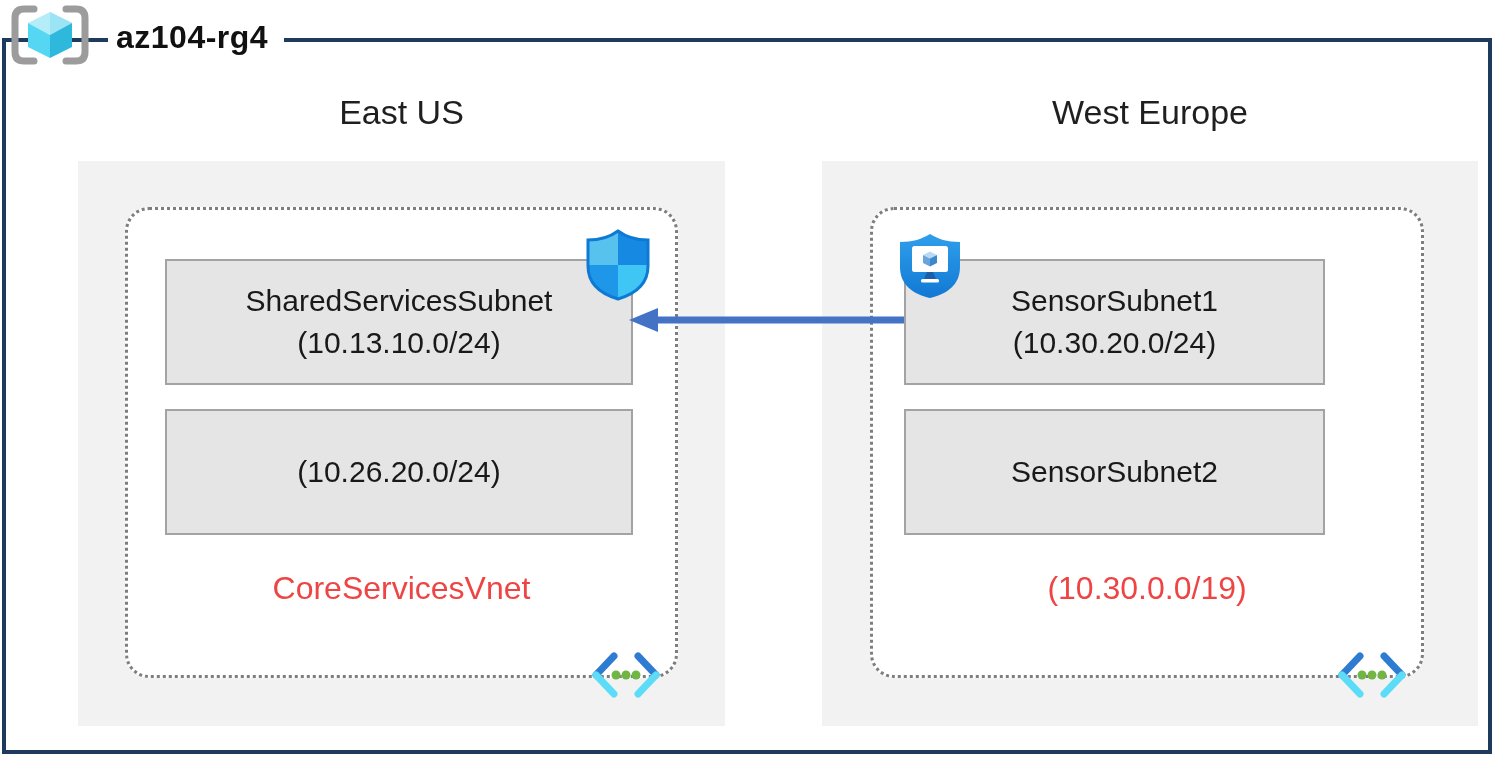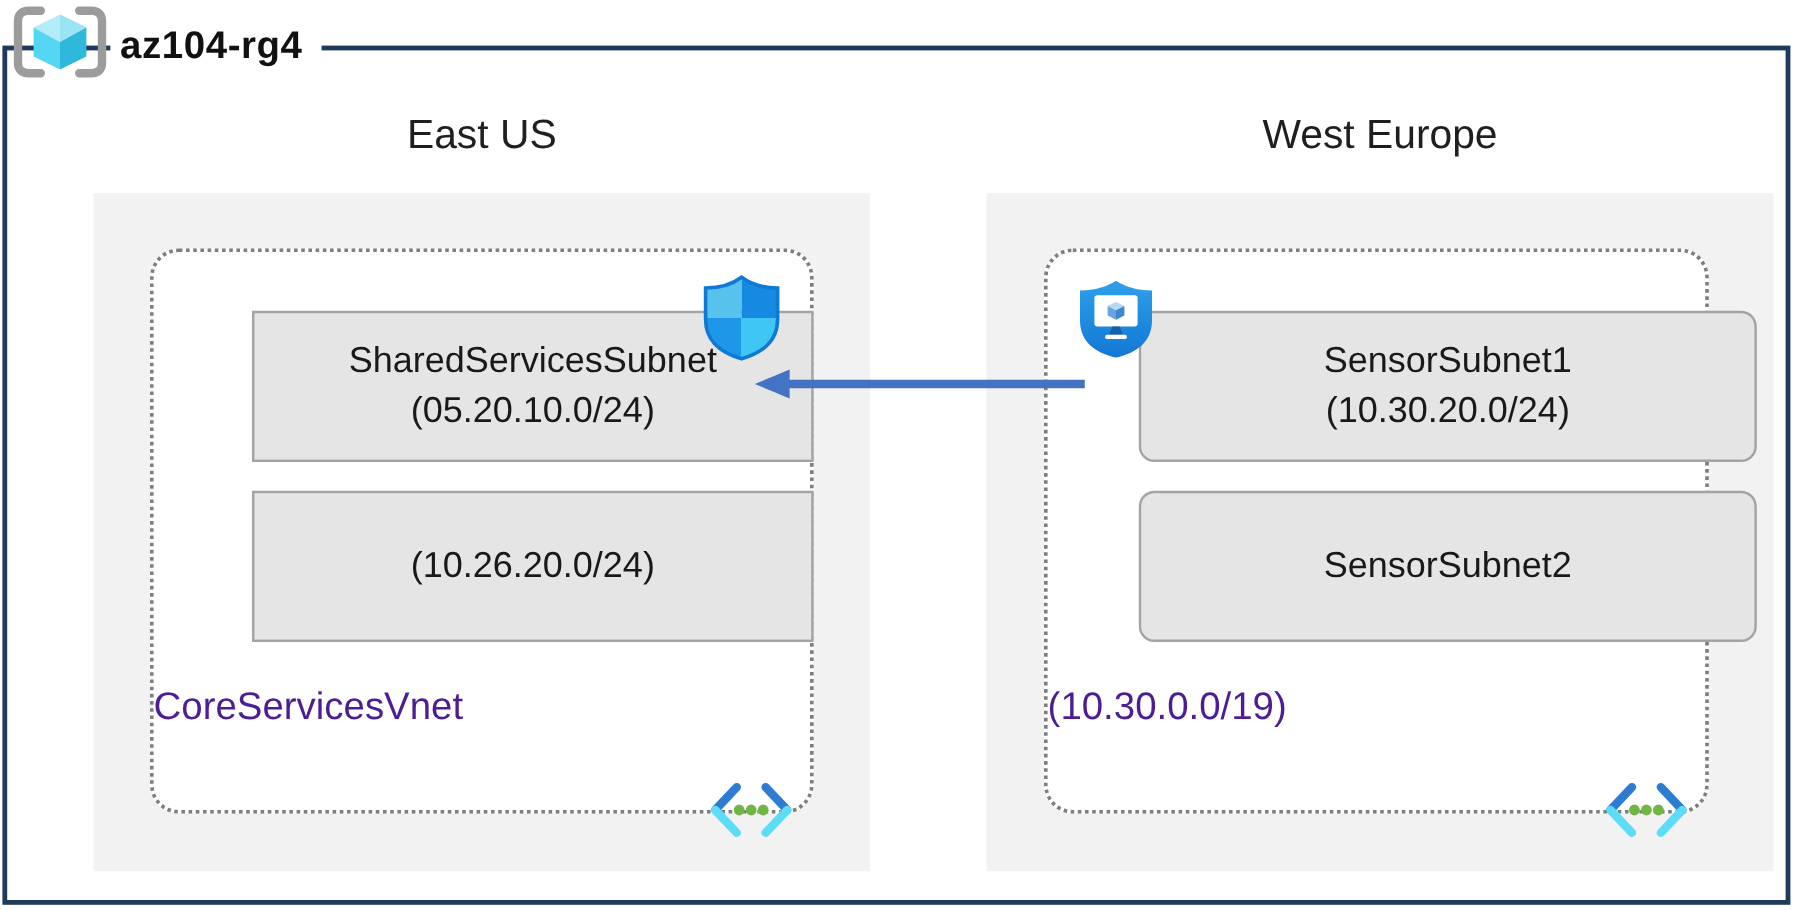--- a/index.html
+++ b/index.html
@@ -8,21 +8,21 @@
     width:1496px;height:758px;
     background:#ffffff;
     font-family:"Liberation Sans","DejaVu Sans",sans-serif;
     overflow:hidden;
   }
   .border-frame{
     position:absolute;left:2px;top:38px;width:1490px;height:716px;
     border:4px solid #1e3a5c;box-sizing:border-box;
   }
   .rg-legend{
-    position:absolute;left:8px;top:4px;display:flex;align-items:center;z-index:3;
+    position:absolute;left:8px;top:4px;display:flex;align-items:center;z-index:3;gap:16px;
   }
   .rg-title{
     font-size:32px;font-weight:700;color:#111111;background:#ffffff;
     padding:4px 16px 4px 8px;letter-spacing:0.5px;
   }
   .region{
     position:absolute;top:161px;height:565px;background:#f2f2f2;
   }
   .region-east{left:78px;width:647px;}
   .region-west{left:822px;width:656px;}
@@ -34,29 +34,29 @@
   .region-title-west{left:822px;width:656px;}
   .vnet{
     position:absolute;top:46px;background:#ffffff;
     border:3px dotted #7e7e7e;border-radius:24px;box-sizing:border-box;
   }
   .vnet-east{left:47px;width:553px;height:471px;}
   .vnet-west{left:48px;width:554px;height:471px;}
   .subnet{
     position:absolute;height:126px;background:#e5e5e5;border:2px solid #a3a3a3;
     box-sizing:border-box;display:flex;flex-direction:column;align-items:center;
-    justify-content:center;font-size:30px;line-height:42px;color:#191919;text-align:center;margin-left:45px;
+    justify-content:center;font-size:30px;line-height:42px;color:#191919;text-align:center;
   }
   .subnet-east{left:37px;width:468px;}
-  .subnet-west{left:31px;width:515px;border-radius:13px;}
+  .subnet-west{left:31px;width:421px;}
   .subnet-1{top:49px;}
   .subnet-2{top:199px;}
   .vnet-label{
-    position:absolute;left:0;right:0;top:356px;text-align:left;
-    font-size:32px;line-height:44px;color:#4c1d95;
+    position:absolute;left:0;right:0;top:356px;text-align:center;
+    font-size:32px;line-height:44px;color:#ef4444;
   }
   .vnet-icon{
     position:absolute;right:12px;bottom:-27px;width:74px;height:54px;
   }
   .float-icon{position:absolute;z-index:2;}
   .nsg-icon{left:585px;top:228px;width:66px;height:74px;}
   .asg-icon{left:896px;top:231px;width:68px;height:70px;}
   .peering-arrow{position:absolute;left:626px;top:302px;width:280px;height:36px;z-index:1;}
 </style>
 </head>
@@ -80,21 +80,21 @@
     <span class="rg-title">az104-rg4</span>
   </div>
 
   <div class="region-title region-title-east">East US</div>
   <div class="region-title region-title-west">West Europe</div>
 
   <div class="region region-east">
     <div class="vnet vnet-east">
       <div class="subnet subnet-east subnet-1">
         <span>SharedServicesSubnet</span>
-        <span>(05.20.10.0/24)</span>
+        <span>(10.13.10.0/24)</span>
       </div>
       <div class="subnet subnet-east subnet-2">
         <span>(10.26.20.0/24)</span>
       </div>
       <div class="vnet-label">
         <div>CoreServicesVnet</div>
       </div>
       <span class="vnet-icon">
         <svg width="74" height="54" viewBox="0 0 74 54">
           <line x1="25" y1="8" x2="7" y2="27" stroke="#2e7bd2" stroke-width="7" stroke-linecap="round"></line>

